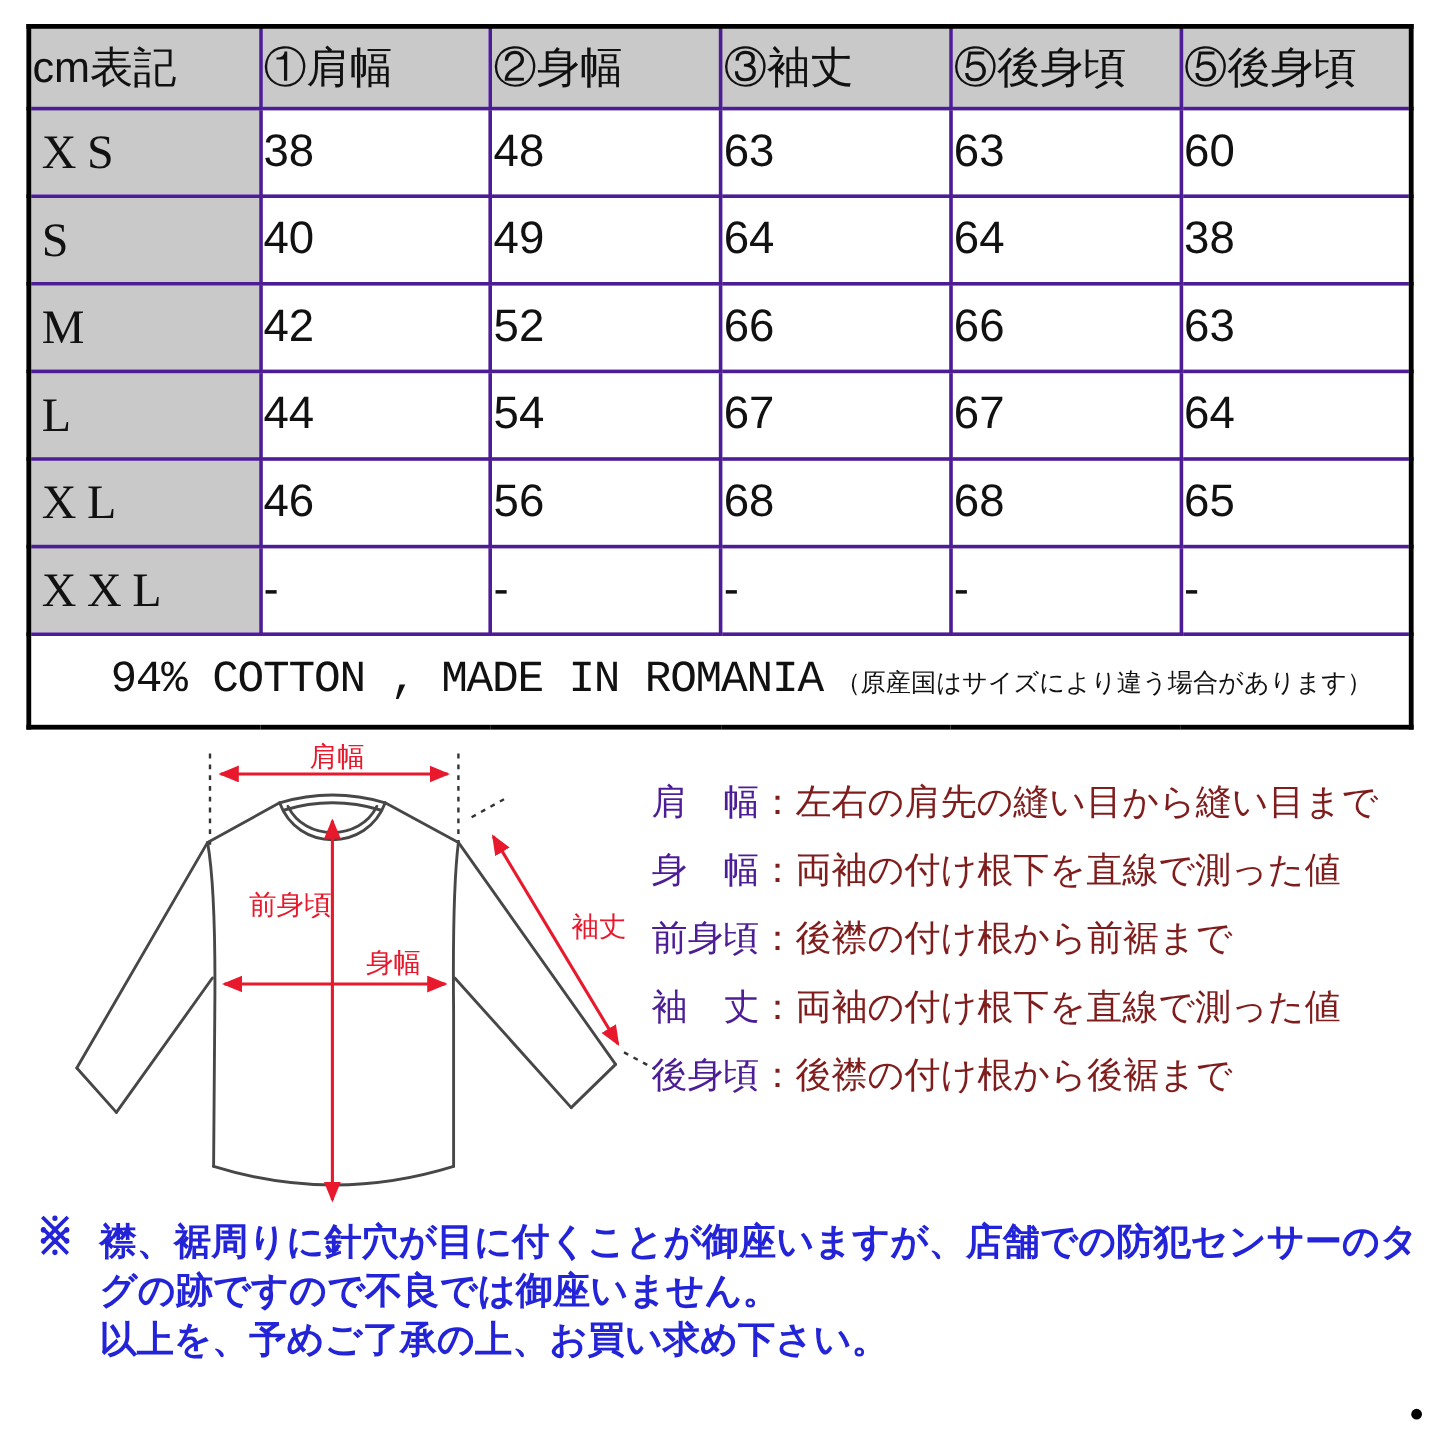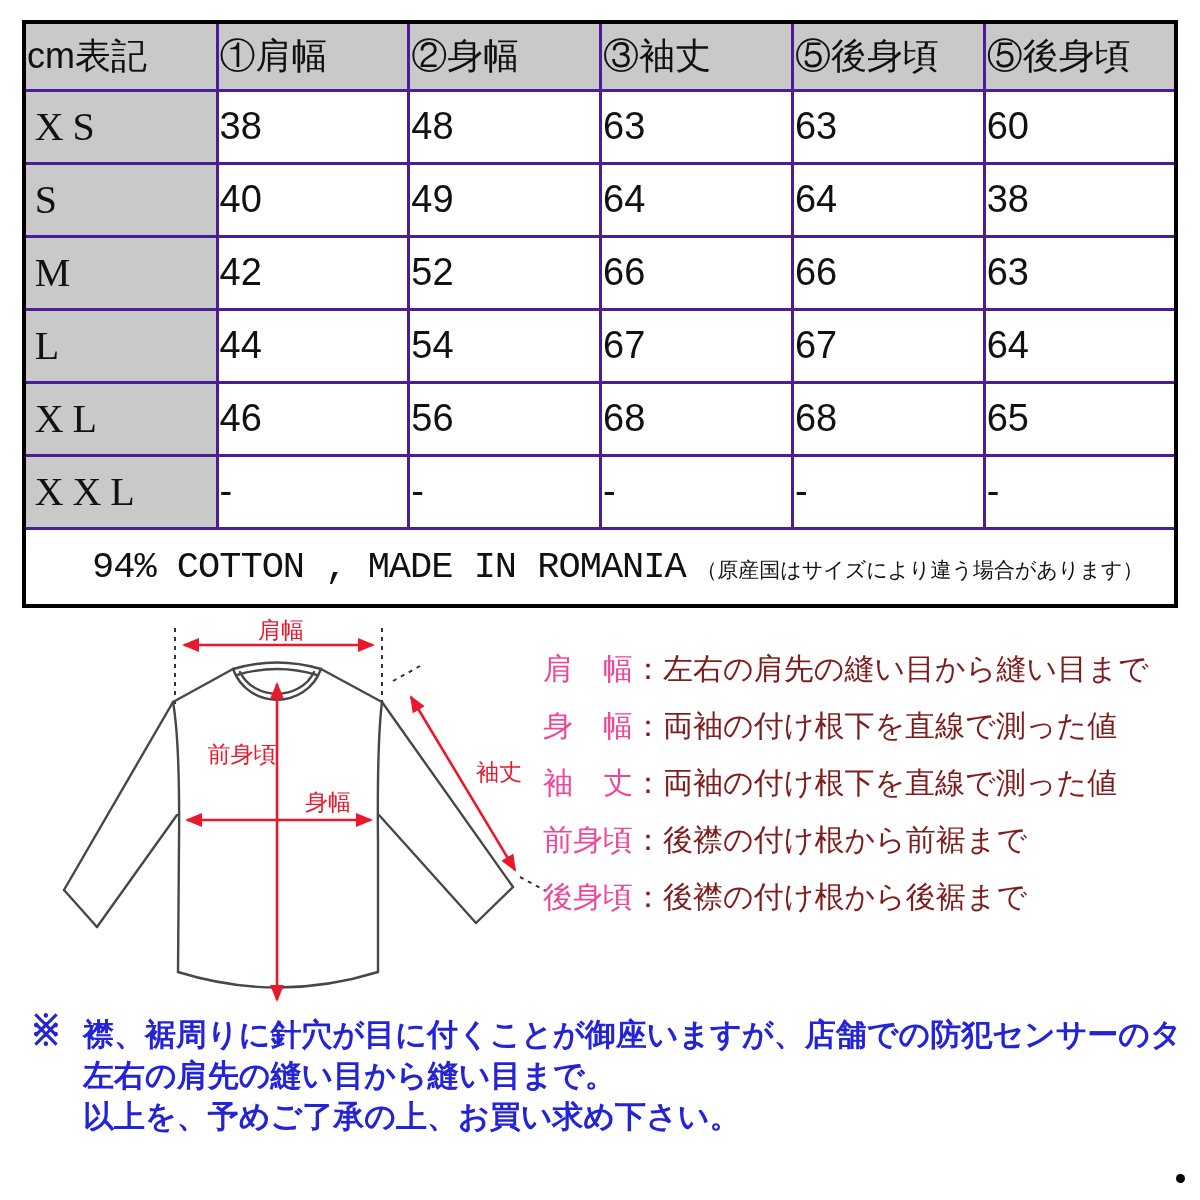--- a/index.html
+++ b/index.html
@@ -27,21 +27,21 @@
   td.num{background:#ffffff;font-size:38px;}
   td.footer-cell{background:#ffffff;text-align:left;padding-left:66px;}
   .footer-main{font-family:"Liberation Mono", monospace;font-size:37px;letter-spacing:-1px;}
   .footer-note{font-size:21px;margin-left:6px;}
   
   .diagram{position:absolute;left:20px;top:612px;width:560px;height:400px;}
   .diagram text{font-family:"Liberation Sans", sans-serif;font-size:23px;fill:#e8192c;text-anchor:middle;}
   
   .defs{position:absolute;left:543px;top:640px;width:645px;}
   .def-line{height:57px;line-height:57px;font-size:30px;white-space:nowrap;}
-  .def-term{color:#ec4899;}
+  .def-term{color:#4c1d95;}
   .def-rest{color:#7f1d1d;}
   
   .notes{position:absolute;left:33px;top:1005px;width:1155px;color:#2323d8;font-weight:bold;font-size:31px;}
   .note-line{position:relative;padding-left:50px;line-height:41px;white-space:nowrap;}
   .note-line.second{margin-top:9px;}
   .note-marker{position:absolute;left:0;top:0;}
   
   .corner-dot{position:absolute;left:1176px;top:1174px;width:9px;height:9px;border-radius:50%;background:#000;}
 </style>
 </head>
@@ -170,38 +170,38 @@
 </svg>
 
 <div class="defs">
   <div class="def-line">
     <span class="def-term">肩　幅</span><span class="def-rest">：左右の肩先の縫い目から縫い目まで</span>
   </div>
   <div class="def-line">
     <span class="def-term">身　幅</span><span class="def-rest">：両袖の付け根下を直線で測った値</span>
   </div>
   <div class="def-line">
+    <span class="def-term">前身頃</span><span class="def-rest">：後襟の付け根から前裾まで</span>
+  </div>
+  <div class="def-line">
     <span class="def-term">袖　丈</span><span class="def-rest">：両袖の付け根下を直線で測った値</span>
-  </div>
-  <div class="def-line">
-    <span class="def-term">前身頃</span><span class="def-rest">：後襟の付け根から前裾まで</span>
   </div>
   <div class="def-line">
     <span class="def-term">後身頃</span><span class="def-rest">：後襟の付け根から後裾まで</span>
   </div>
 </div>
 
 <div class="notes">
   <div class="note-line">
     <span class="note-marker">※</span>
   </div>
   <div class="note-line second">
     <span class="note-marker">※</span><span>襟、裾周りに針穴が目に付くことが御座いますが、店舗での防犯センサーのタ</span>
   </div>
   <div class="note-line">
-    <span class="note-marker"></span><span>左右の肩先の縫い目から縫い目まで。</span>
+    <span class="note-marker"></span><span>グの跡ですので不良では御座いません。</span>
   </div>
   <div class="note-line">
     <span class="note-marker"></span><span>以上を、予めご了承の上、お買い求め下さい。</span>
   </div>
 </div>
 
 <div class="corner-dot"></div>
 
 </body></html>

